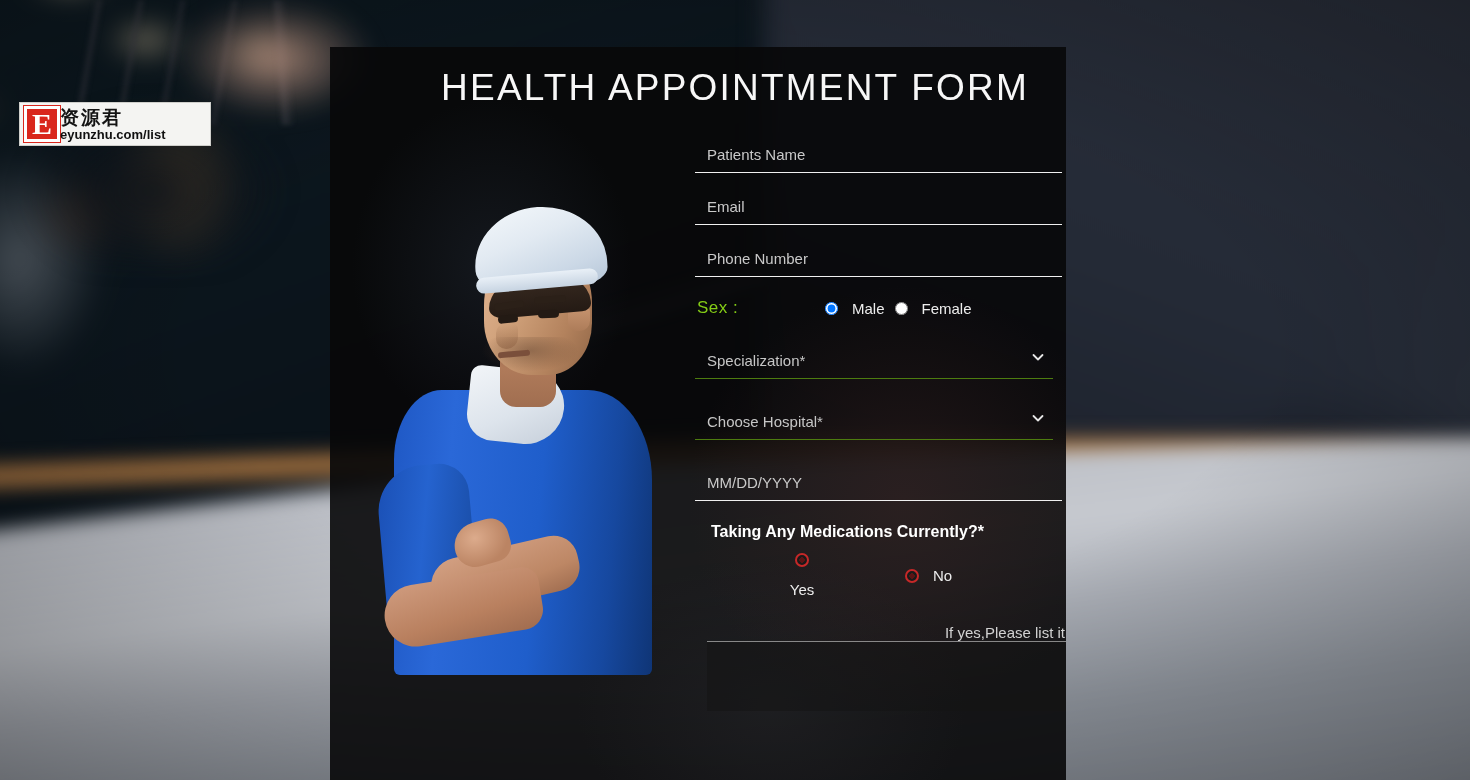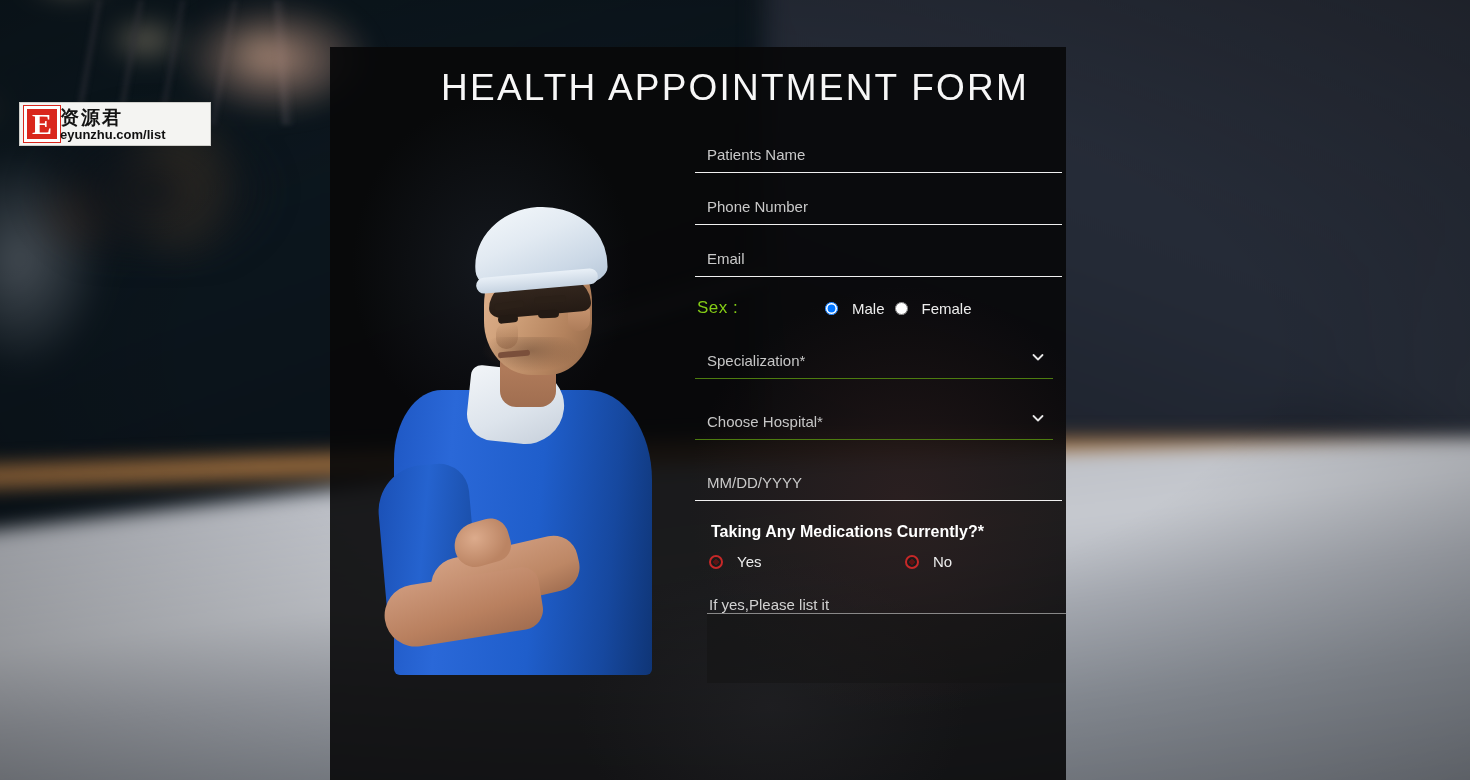--- a/index.html
+++ b/index.html
@@ -277,34 +277,34 @@
     position: absolute; right: 8px; top: 2px;
     pointer-events: none; color: #e6e6e6;
   }
 
   .med-q {
     color: #ffffff; font-size: 16px;
     margin: 22px 0 12px 16px;
     font-weight: bold;
   }
   .row-med { display: flex; align-items: center; margin-bottom: 26px; padding-left: 14px; }
-  .row-med .radio-grp:first-child { width: 186px; }
+  .row-med .radio-grp:first-child { width: 186px; flex-direction: column; }
   .radio-red {
     width: 14px; height: 14px;
     border-radius: 50%;
     border: 2px solid #c62828;
     background: radial-gradient(circle at 50% 50%, #5a1414 0%, #5a1414 38%, #1a1a1a 40%);
     display: inline-block;
     cursor: pointer;
     flex: 0 0 auto;
   }
 
   .listit {
     color: #d2d2d2; font-size: 15px;
-    padding-left: 14px; margin-bottom: 0;
+    padding-left: 14px; margin-bottom: 0; text-align: right;
   }
   #med-textarea {
     width: 367px; height: 70px;
     margin-left: 12px;
     background: rgba(20,20,20,.55);
     border: none;
     border-top: 1px solid rgba(230,230,230,.55);
     color: #ddd;
     resize: none; outline: none;
     font-family: "Liberation Sans", sans-serif;
@@ -360,25 +360,25 @@
 
   <h1 id="form-title">HEALTH APPOINTMENT FORM</h1>
 
   <div id="form-fields">
 
     <div class="field">
       <input type="text" placeholder="Patients Name" style="">
     </div>
 
     <div class="field">
+      <input type="text" placeholder="Email" style="">
+    </div>
+
+    <div class="field">
       <input type="text" placeholder="Phone Number" style="">
-    </div>
-
-    <div class="field">
-      <input type="text" placeholder="Email" style="">
     </div>
 
     <div class="row-sex">
       <span class="lbl">Sex :</span>
       <span class="radio-grp">
         <input type="radio" name="sex" checked="" style="">
         <label>Male</label>
       </span>
       <span class="radio-grp">
         <input type="radio" name="sex" style="">

